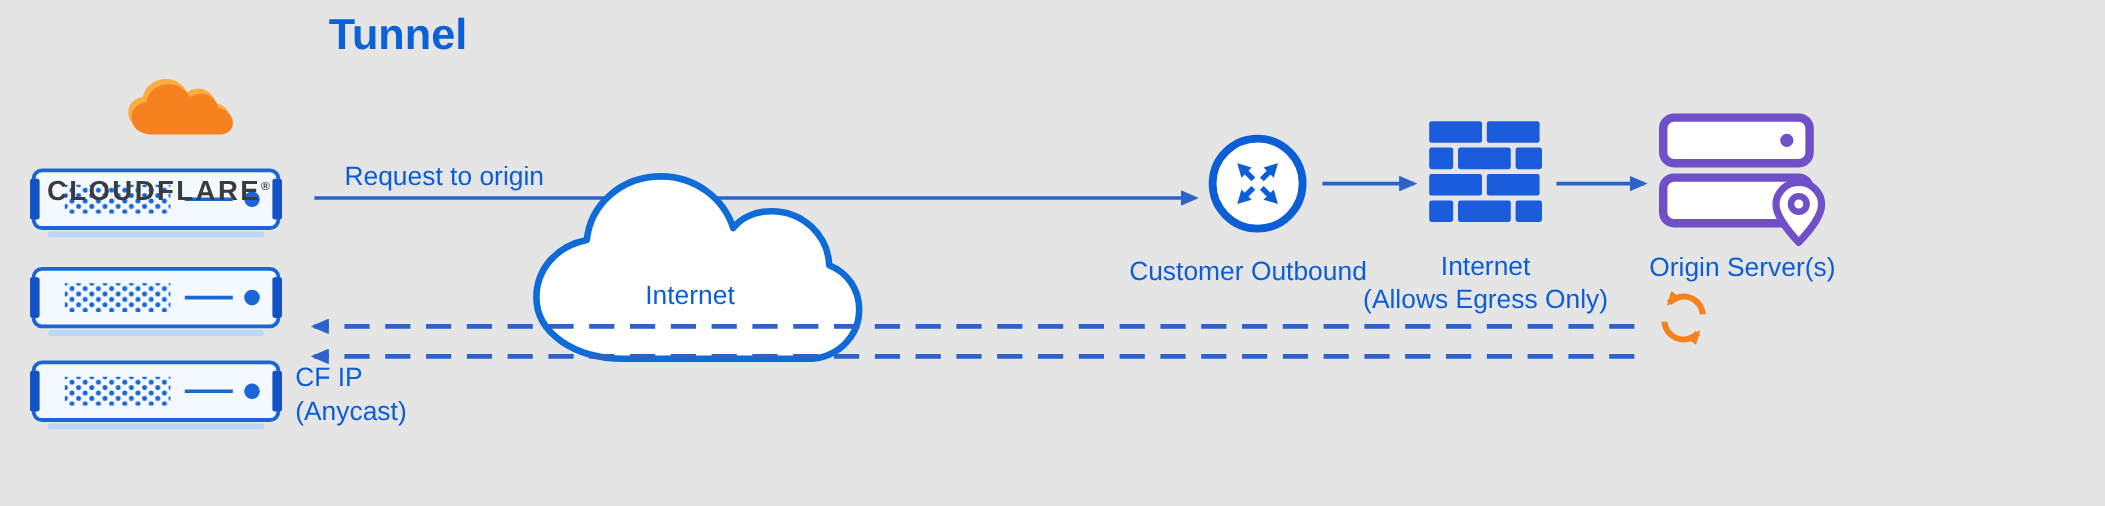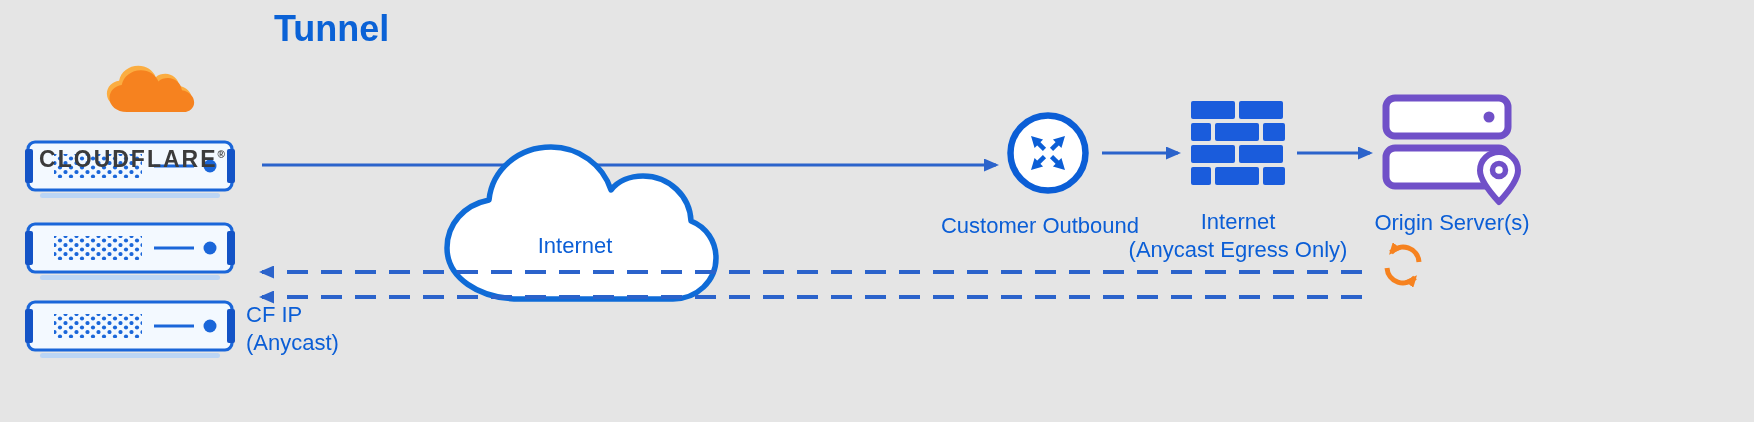--- a/index.html
+++ b/index.html
@@ -120,30 +120,31 @@
   <svg class="abs z2" style="left:1381px;top:243px" width="44" height="44" viewBox="0 0 44 44">
     <defs>
       <marker id="mArrowO" markerUnits="userSpaceOnUse" markerWidth="12" markerHeight="11" viewBox="0 0 12 11" refX="9" refY="5.5" orient="auto">
         <path d="M0,0 L12,5.5 L0,11 Z" fill="#f6821f"></path>
       </marker>
     </defs>
     <path d="M38,19 A16,16 0 0 0 10,9.5" fill="none" stroke="#f6821f" stroke-width="5" marker-end="url(#mArrowO)"></path>
     <path d="M6,25 A16,16 0 0 0 34,34.5" fill="none" stroke="#f6821f" stroke-width="5" marker-end="url(#mArrowO)"></path>
   </svg>
 
+  <div class="lbl" style="left:287px;top:133px">Request to origin</div>
 
   <div class="lbl center" style="left:475px;top:232px;width:200px">Internet</div>
 
   <div class="lbl center" style="left:932px;top:212px;width:216px">
     <div>Customer Outbound</div>
   </div>
 
   <div class="lbl center" style="left:1128px;top:208px;width:220px">
     <div>Internet</div>
-    <div>(Anycast Egress Only)</div>
+    <div>(Allows Egress Only)</div>
   </div>
 
   <div class="lbl center" style="left:1372px;top:209px;width:160px">Origin Server(s)</div>
 
 
   <div class="lbl" style="left:246px;top:301px;width:110px">
     <div>CF IP</div>
     <div>(Anycast)</div>
   </div>
 

